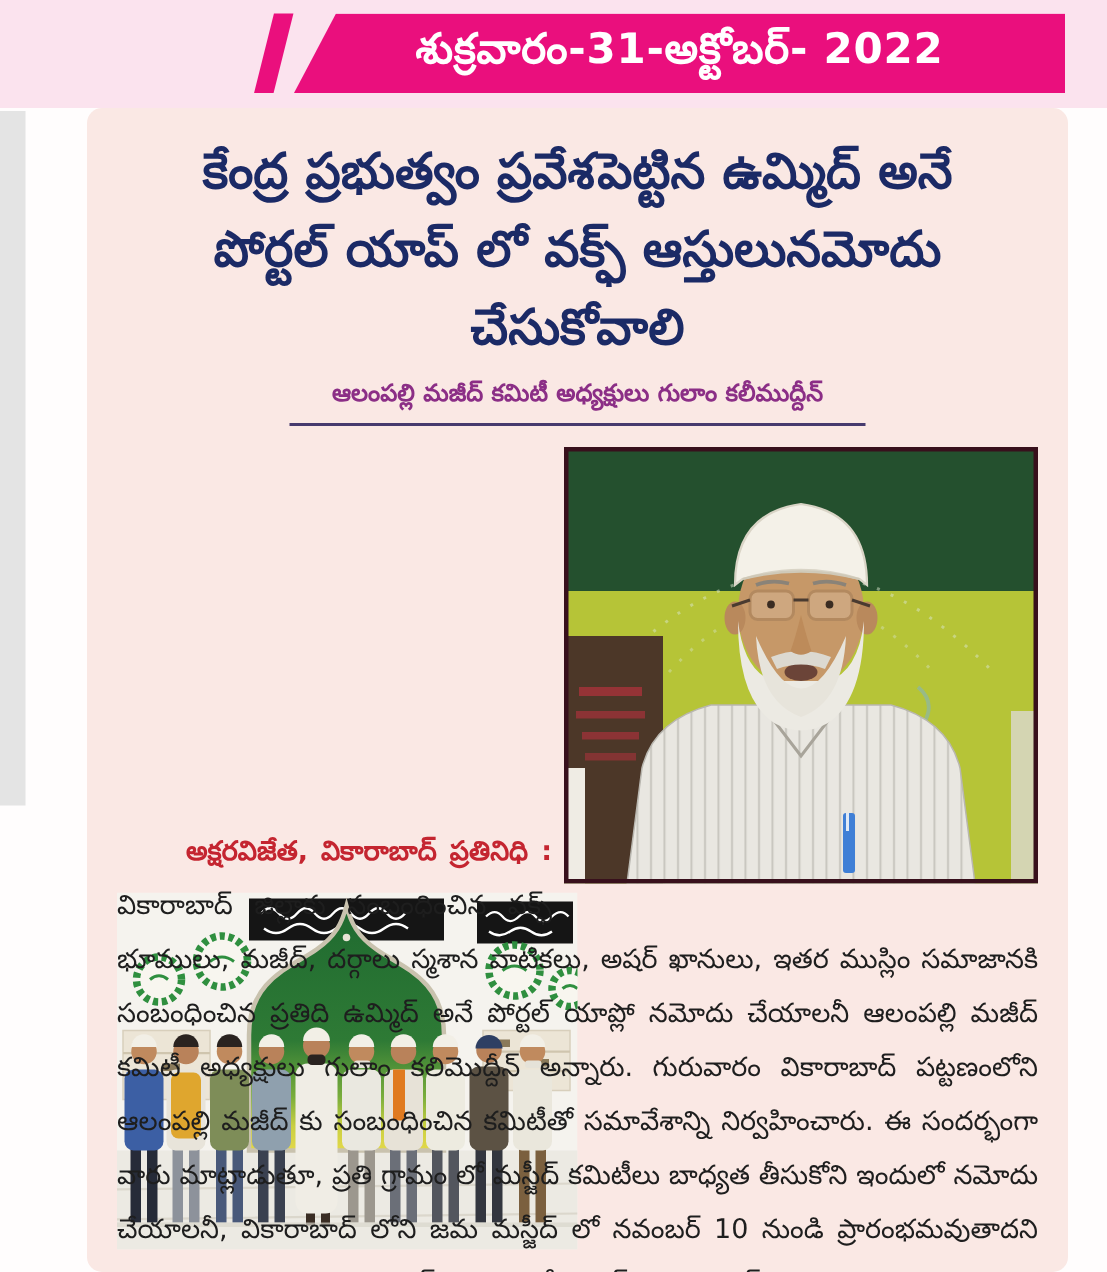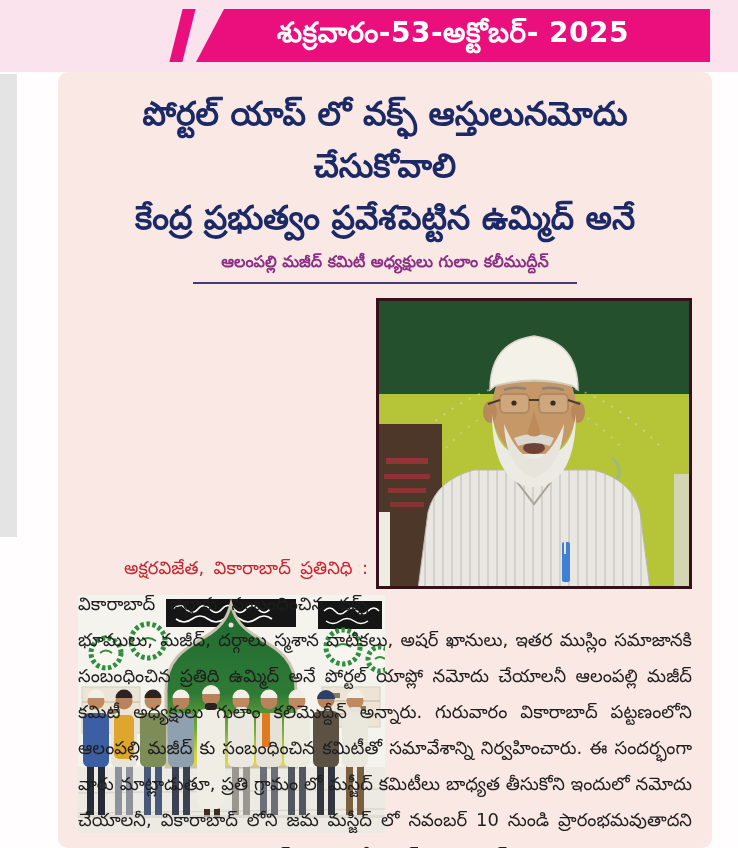--- a/index.html
+++ b/index.html
@@ -28,40 +28,40 @@
   .subhead{display:inline-block;color:#8b2e86;font-weight:bold;font-size:16px;
     padding:0 28px 7px 28px;border-bottom:2px solid #463a6e;}
 
   .body-flow{position:relative;}
   .photo-right{float:right;width:316px;height:291px;margin:0 0 6px 8px;}
   .photo-left{width:307px;height:238px;margin:0 0 8px 0;}
   .photo-left svg,.photo-right svg{display:block;width:100%;height:100%;}
 
   .body-text{margin:0;padding-top:6px;text-align:justify;color:#1e1e1e;
     font-size:18px;line-height:36px;text-indent:46px;}
-  .byline{color:#c42530;font-weight:normal;}
+  .byline{color:#c42530;font-weight:bold;}
 </style>
 </head>
 <body>
 
 <div id="canvas">
 
   <div class="mast-strip"></div>
   <div class="banner-stripe"></div>
   <div class="date-banner">
-    <span>శుక్రవారం-53-అక్టోబర్- 2025</span>
+    <span>శుక్రవారం-31-అక్టోబర్- 2022</span>
   </div>
 
   <div class="margin-gray"></div>
 
   <div class="article">
 
     <div class="headline">
+      <div>కేంద్ర ప్రభుత్వం ప్రవేశపెట్టిన ఉమ్మిద్ అనే</div>
       <div>పోర్టల్ యాప్ లో వక్ఫ్ ఆస్తులునమోదు చేసుకోవాలి</div>
-      <div>కేంద్ర ప్రభుత్వం ప్రవేశపెట్టిన ఉమ్మిద్ అనే</div>
     </div>
 
     <div class="subhead-wrap">
       <span class="subhead">ఆలంపల్లి మజీద్ కమిటీ అధ్యక్షులు గులాం కలీముద్దీన్</span>
     </div>
 
     <div class="body-flow">
 
       <div class="photo-right" aria-label="Committee president Gulam Kalimuddin speaking, white cap and beard">
         <svg viewBox="0 0 316 291">

